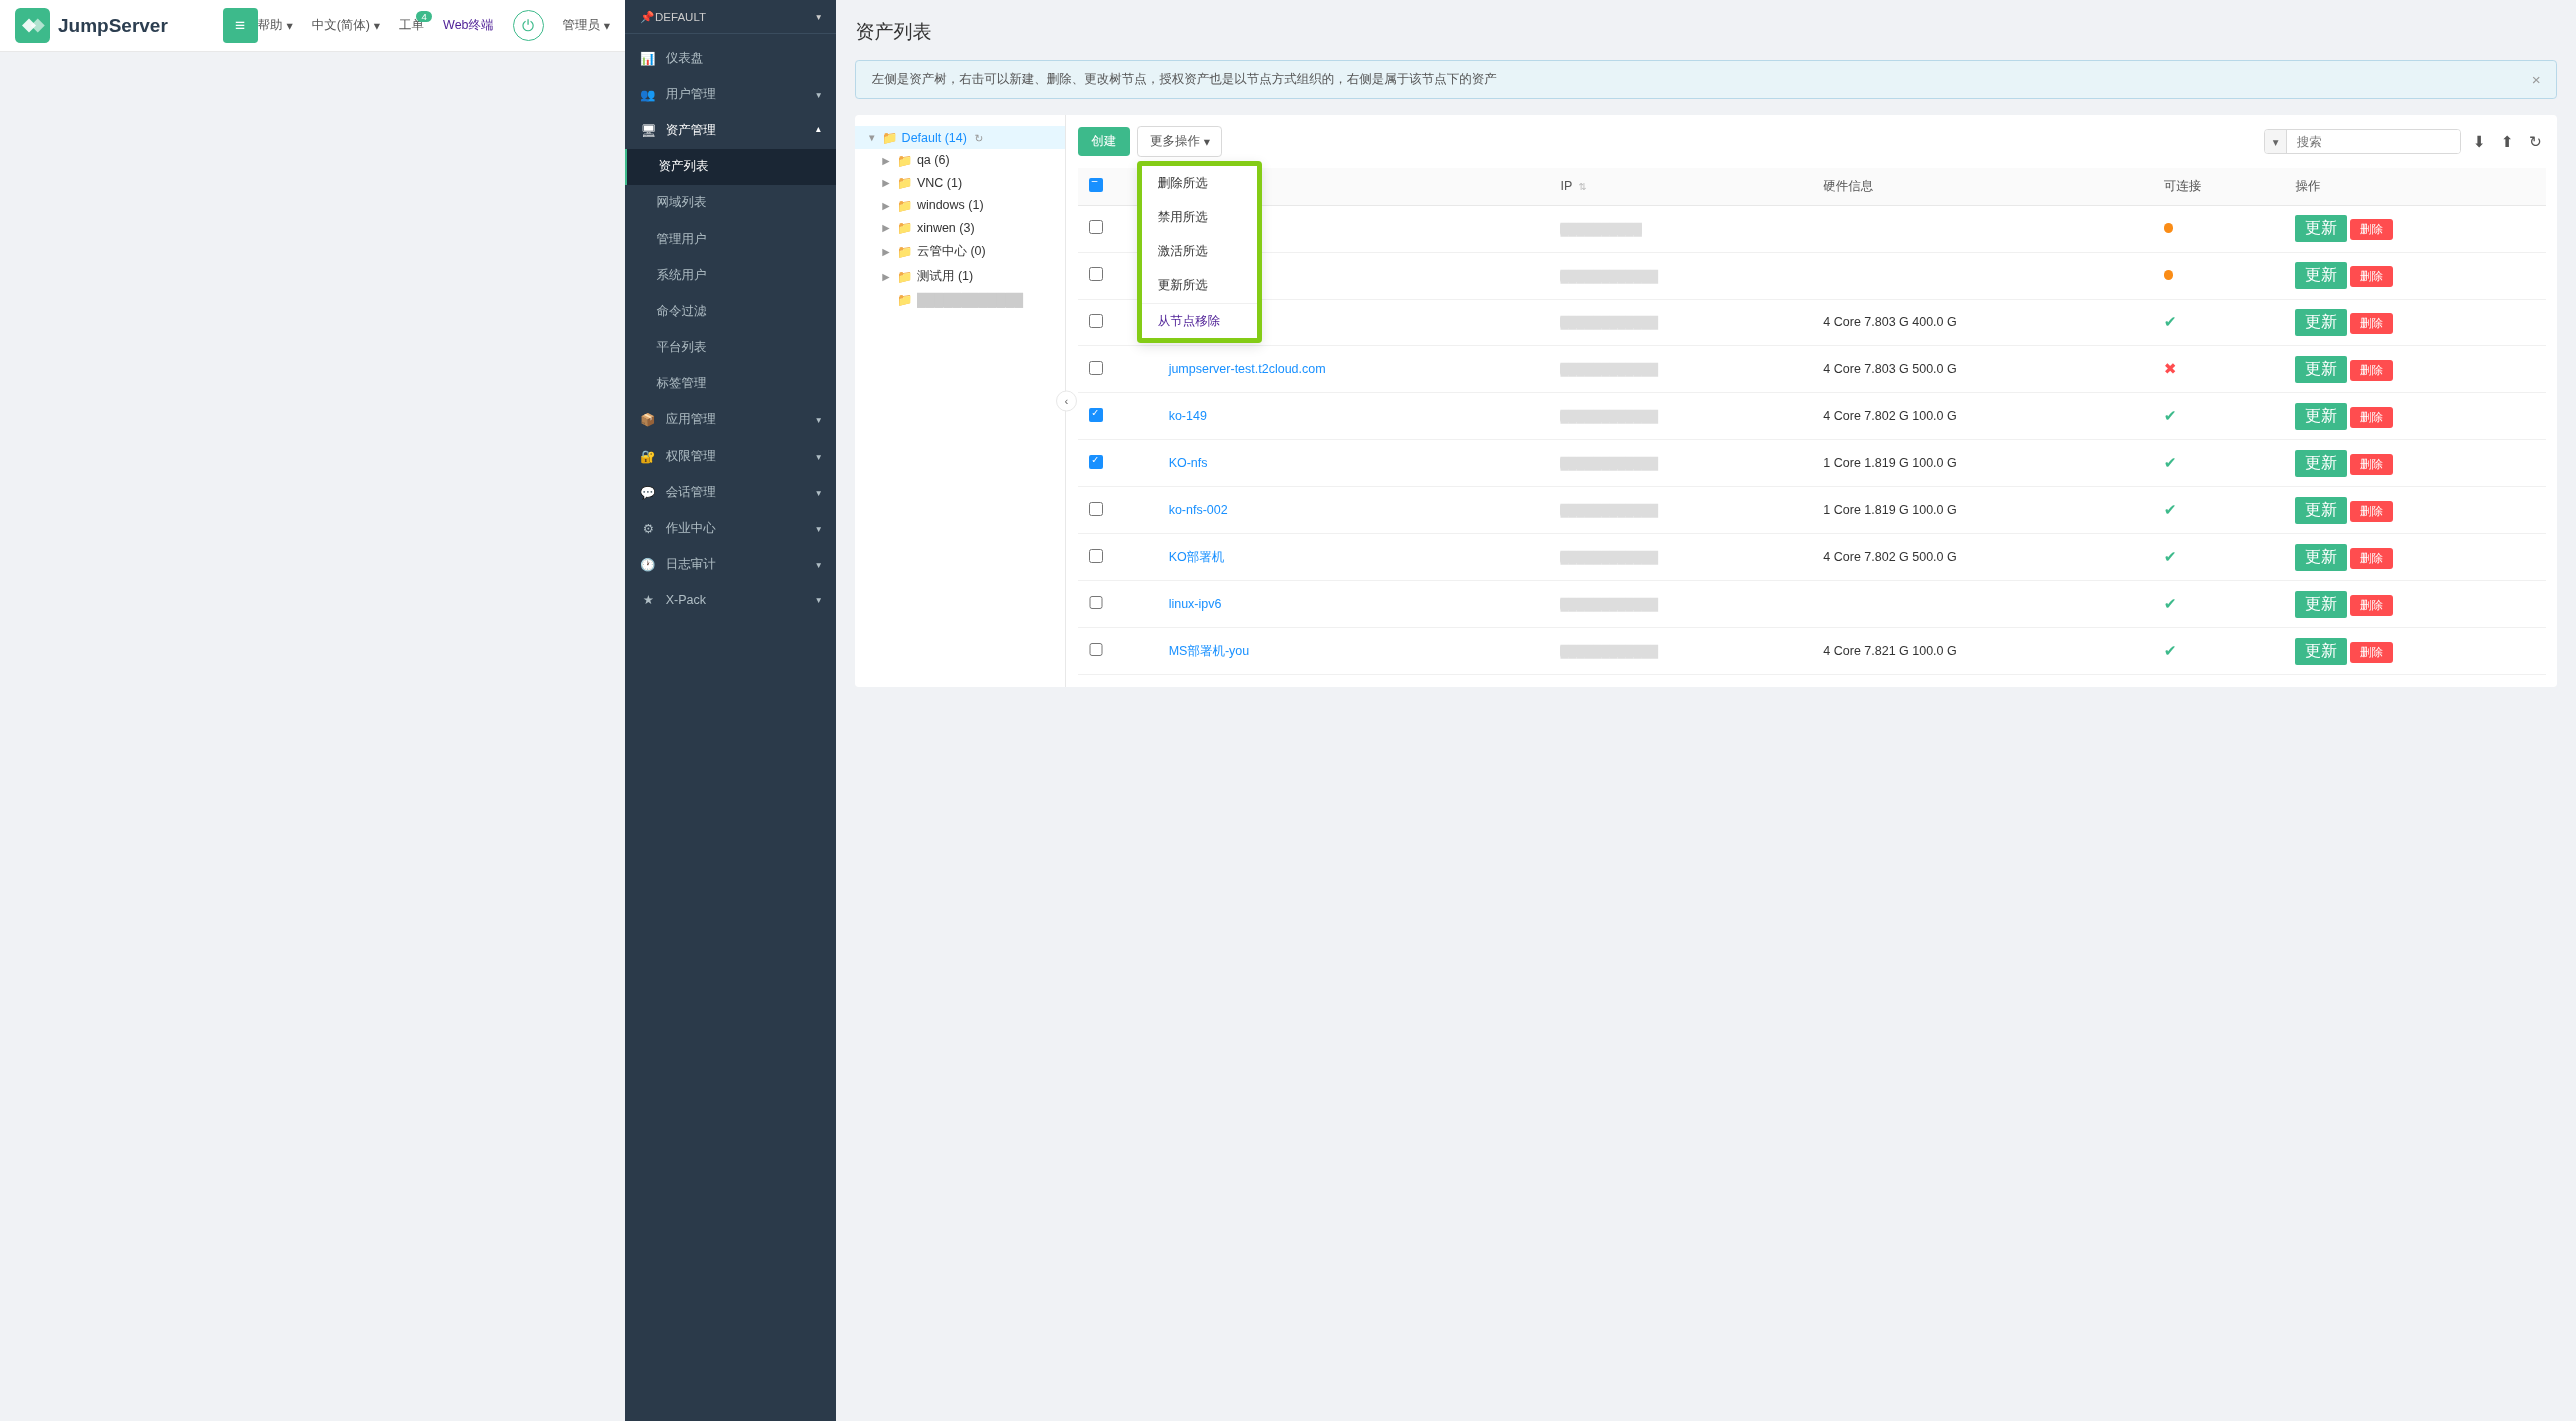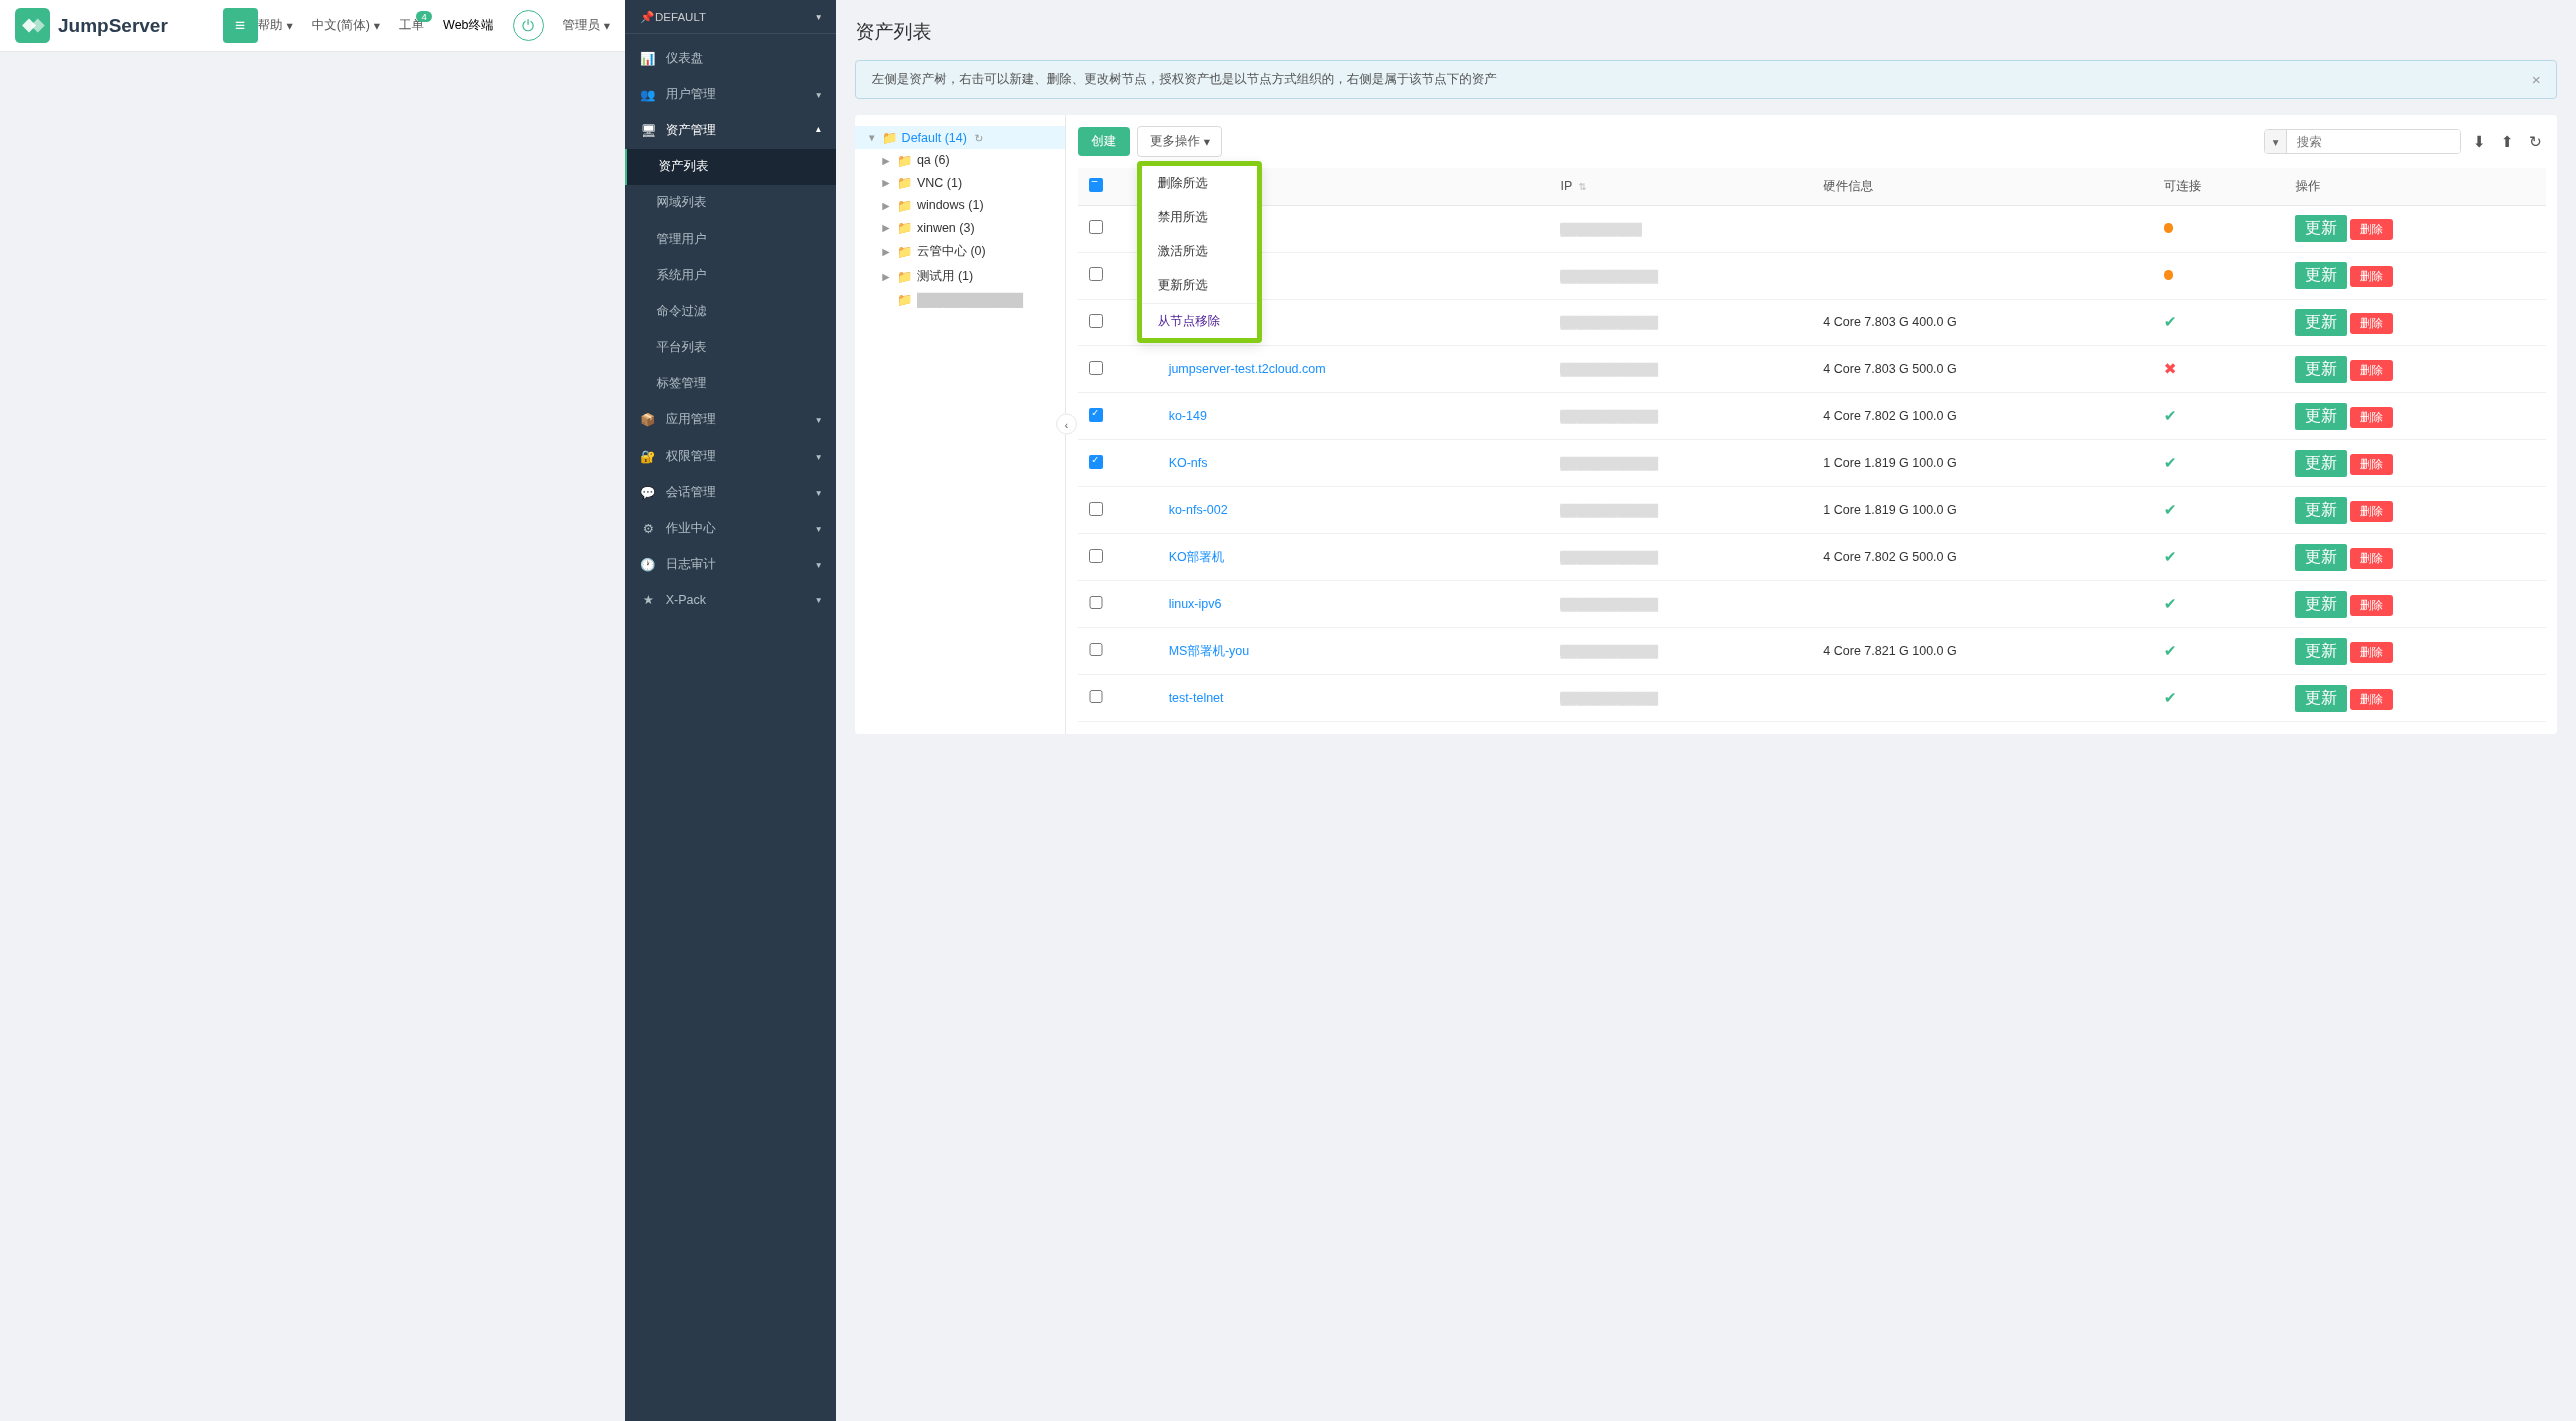--- a/index.html
+++ b/index.html
@@ -14,21 +14,21 @@
 
     
     .logo { display: flex; align-items: center; gap: 7.7px; font-size: 19px; font-weight: bold; color: #333; margin-right: 15.3px; min-width: 192px; }
     .logo-icon { width: 35px; height: 35px; }
     .logo-text { color: #2c3e50; font-weight: 700; }
     .header-toggle { background: #3dba8b; border: none; color: #fff; width: 35px; height: 35px; border-radius: 3.8px; cursor: pointer; font-size: 17.3px; display: flex; align-items: center; justify-content: center; }
     .header-right { margin-left: auto; display: flex; align-items: center; gap: 19px; }
     .header-btn { background: none; border: none; cursor: pointer; color: #555; font-size: 12.5px; display: flex; align-items: center; gap: 3.8px; }
     .badge-wrap { position: relative; }
     .badge { position: absolute; top: -5.8px; right: -7.7px; background: #3dba8b; color: #fff; border-radius: 9.6px; font-size: 9.6px; padding: 0 4.8px; min-width: 15.3px; text-align: center; }
-    .web-terminal { background: none; border: none; cursor: pointer; color: #000000; font-size: 12.5px; }
+    .web-terminal { background: none; border: none; cursor: pointer; color: #4c1d95; font-size: 12.5px; }
     .power-btn { width: 31px; height: 31px; border-radius: 50%; border: 1.9px solid #3dba8b; background: none; color: #3dba8b; cursor: pointer; display: flex; align-items: center; justify-content: center; font-size: 15.3px; }
     .admin-btn { background: none; border: none; cursor: pointer; color: #555; font-size: 12.5px; display: flex; align-items: center; gap: 3.8px; }
 
     
     .sidebar-org { display: flex; align-items: center; justify-content: space-between; padding: 9.6px 15.3px; color: #ccc; font-size: 11.5px; border-bottom: 1px solid #3a4c5e; cursor: pointer; }
     .sidebar-section { padding: 5.8px 0; }
     .sidebar-item { display: flex; align-items: center; padding: 9.6px 15.3px; color: #b0bec5; cursor: pointer; gap: 9.6px; font-size: 12.5px; transition: background 0.2s; }
     .sidebar-item.active { background: #1a2634; color: #3dba8b; border-left: 2.9px solid #3dba8b; }
     .sidebar-item.sub { padding-left: 31px; font-size: 12.5px; }
     .sidebar-item.sub.active { background: #1a2634; color: #fff; border-left: 2.9px solid #3dba8b; }
@@ -398,28 +398,20 @@
                   <td><button class="btn-update">更新</button><button class="btn-delete">删除</button></td>
                 </tr>
                 <tr>
                   <td><input type="checkbox" class="cb" style=""></td>
                   <td><a class="link">MS部署机-you</a></td>
                   <td><span class="ip-text" style="background:#ddd;color:#ddd;border-radius:1.9px;">████████████</span></td>
                   <td><span>4 Core 7.821 G 100.0 G</span></td>
                   <td><span class="check-green">✔</span></td>
                   <td><button class="btn-update">更新</button><button class="btn-delete">删除</button></td>
                 </tr>
-                <tr>
-                  <td><input type="checkbox" class="cb" style=""></td>
-                  <td><a class="link">test-telnet</a></td>
-                  <td><span class="ip-text" style="background:#ddd;color:#ddd;border-radius:1.9px;">████████████</span></td>
-                  <td><span></span></td>
-                  <td><span class="check-green">✔</span></td>
-                  <td><button class="btn-update">更新</button><button class="btn-delete">删除</button></td>
-                </tr>
               </tbody>
           </table>
 
         </div>
       </div>
     </div>
   </div>
 </div>
 
 

